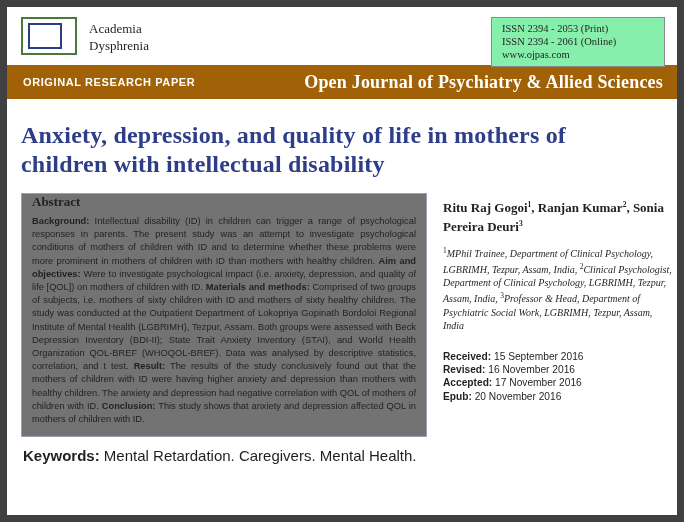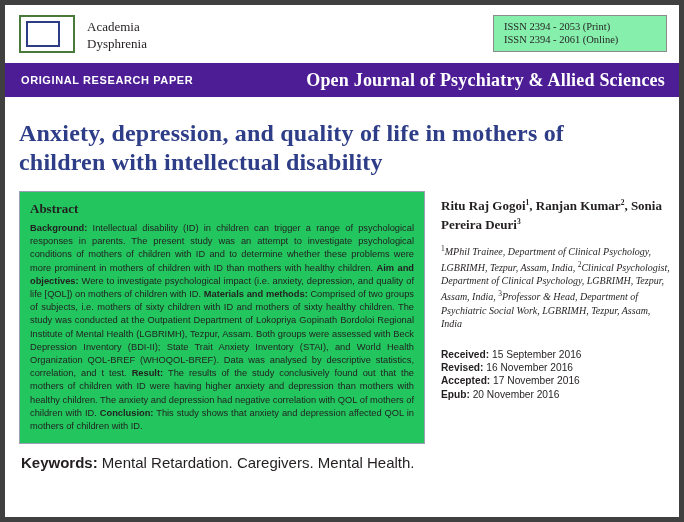--- a/index.html
+++ b/index.html
@@ -12,21 +12,21 @@
     background: #ffffff;
     font-family: "Liberation Sans", sans-serif;
     color: #231f20;
     overflow: hidden;
   }
   .page {
     position: relative;
     width: 684px;
     height: 522px;
     box-sizing: border-box;
-    border: 5px solid #404040;
+    border: 7px solid #404040;
   }
 
   
   .masthead {
     display: flex;
     align-items: flex-start;
     justify-content: space-between;
     padding: 10px 12px 4px 14px;
     height: 58px;
     box-sizing: border-box;
@@ -69,21 +69,21 @@
     font-family: "Liberation Serif", serif;
     font-size: 10.5px;
     line-height: 13px;
     color: #231f20;
     text-align: left;
     min-width: 152px;
   }
 
   
   .banner {
-    background: #4c1d95;
+    background: #a16207;
     color: #ffffff;
     height: 34px;
     display: flex;
     align-items: center;
     justify-content: space-between;
     padding: 0 14px 0 16px;
     box-sizing: border-box;
   }
   .banner-left {
     font-family: "Liberation Sans", sans-serif;
@@ -121,22 +121,22 @@
     flex: none;
   }
   .col-right {
     width: 232px;
     flex: none;
     padding-top: 4px;
   }
 
   .abstract-box {
     border: 1px solid #9aa0b5;
-    background: #22c55e;
-    padding: 9px 10px 10px 10px;
+    background: #737373;
+    padding: 0 10px 10px 10px;
     box-sizing: border-box;
   }
   .abstract-heading {
     font-family: "Liberation Serif", serif;
     font-size: 13px;
     font-weight: bold;
     margin-bottom: 5px;
   }
   .abstract-text {
     font-family: "Liberation Sans", sans-serif;
@@ -205,20 +205,21 @@
         <div class="inner"></div>
       </div>
       <div class="brand-text">
         <div>Academia</div>
         <div>Dysphrenia</div>
       </div>
     </div>
     <div class="issn-box">
       <div>ISSN 2394 - 2053 (Print)</div>
       <div>ISSN 2394 - 2061 (Online)</div>
+      <div>www.ojpas.com</div>
     </div>
   </div>
 
   <div class="banner">
     <div class="banner-left">ORIGINAL RESEARCH PAPER</div>
     <div class="banner-right">Open Journal of Psychiatry &amp; Allied Sciences</div>
   </div>
 
   <div class="title">Anxiety, depression, and quality of life in mothers of children with intellectual disability</div>
 

